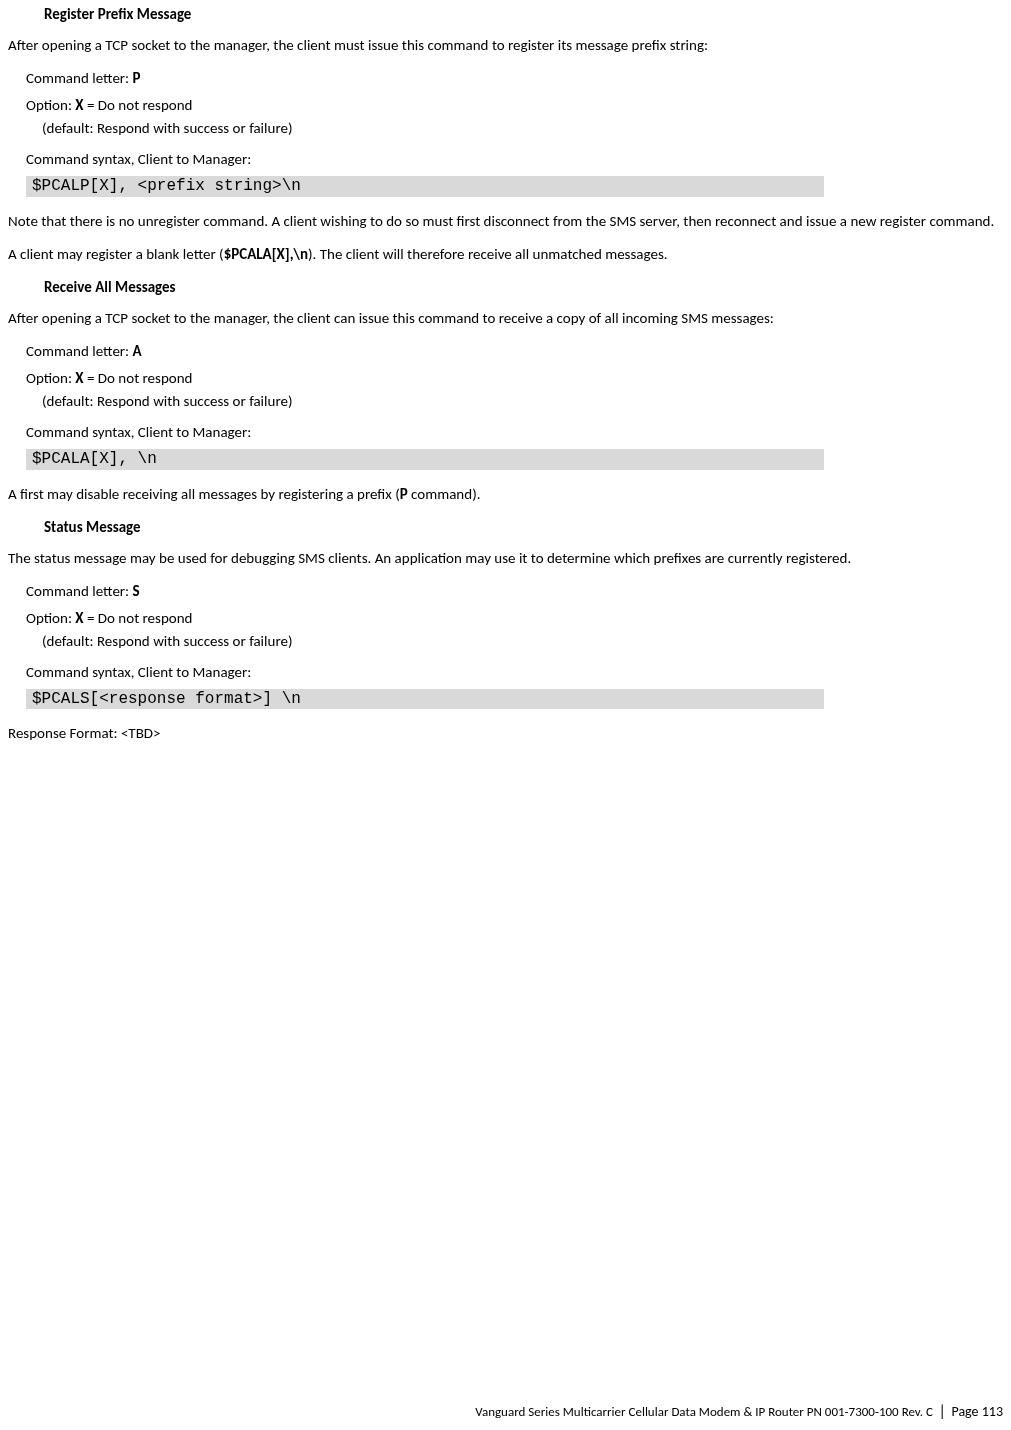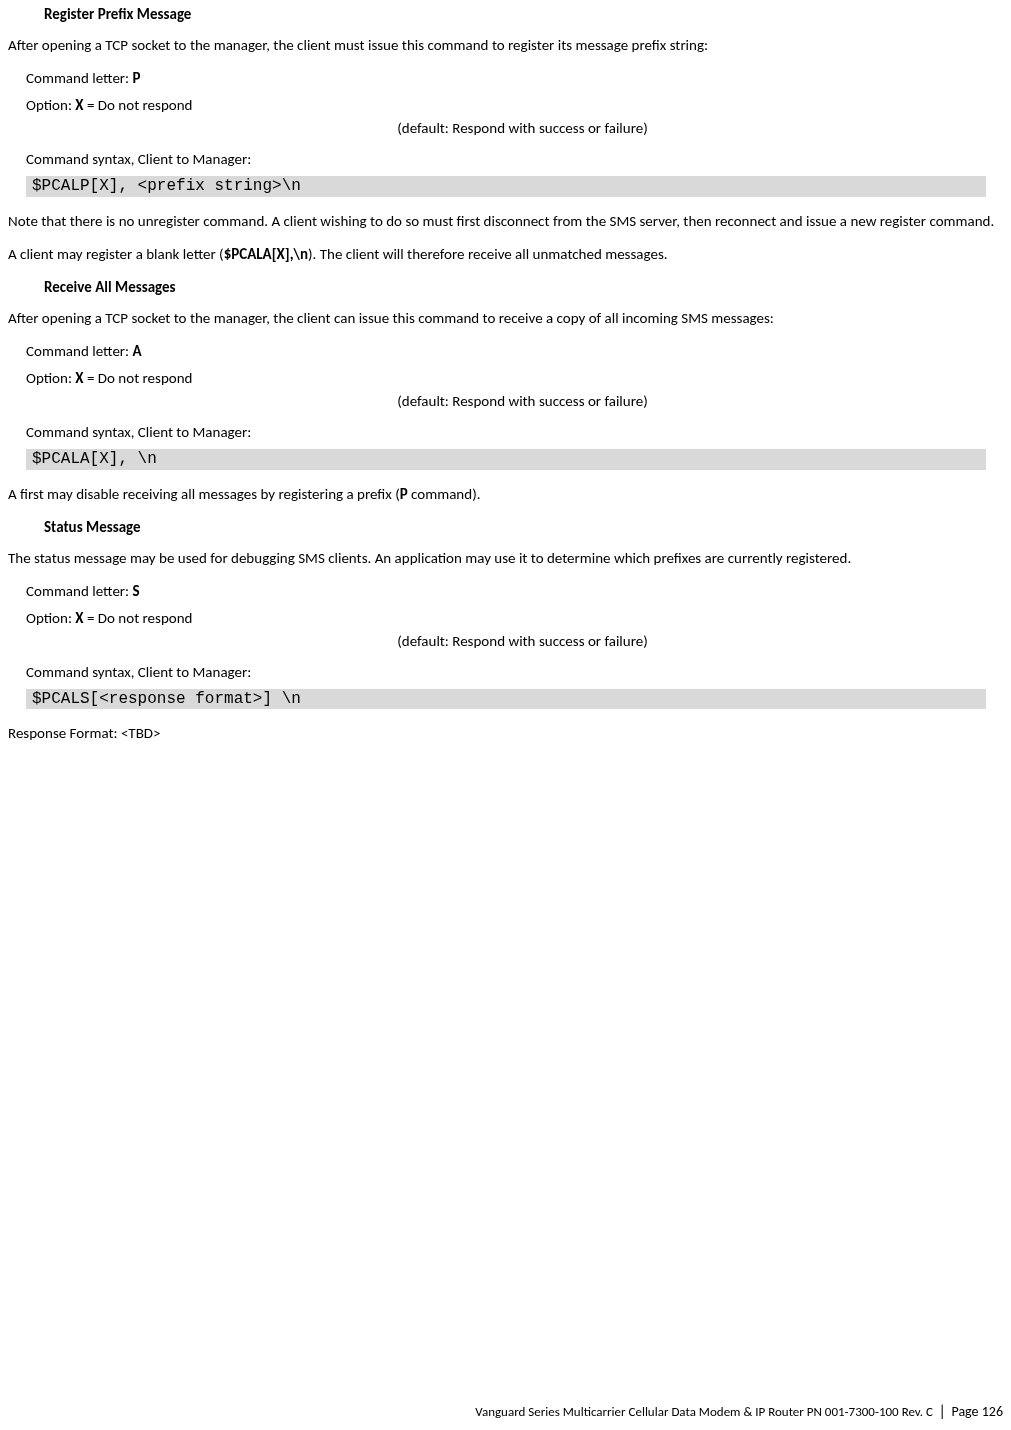--- a/index.html
+++ b/index.html
@@ -21,29 +21,28 @@
   .para {
     margin: 0 0 12px 0;
   }
   .indent {
     margin-left: 18px;
     margin-bottom: 6px;
   }
   .indent2 {
     margin-left: 34px;
     margin-bottom: 10px;
-    text-align: center;
   }
   .codeblock {
     font-family: "Courier New", monospace;
     font-size: 16px;
     background: #d9d9d9;
     margin: 4px 0 14px 18px;
     padding: 0 6px;
-    width: 960px;
+    width: 798px;
     box-sizing: border-box;
     white-space: pre;
     line-height: 1.3;
   }
   b { font-weight: bold; }
   .footer {
     position: fixed;
     bottom: 8px;
     right: 8px;
     font-size: 13px;
@@ -104,14 +103,14 @@
 <div class="indent" style="margin-bottom:2px;">
   <span>Option: </span><b>X</b><span> = Do not respond</span>
 </div>
 <div class="indent2">(default: Respond with success or failure)</div>
 <div class="indent">Command syntax, Client to Manager:</div>
 <div class="codeblock">$PCALS[&lt;response format&gt;] \n</div>
 
 <div class="para">Response Format: &lt;TBD&gt;</div>
 
 <div class="footer">
-  <span>Vanguard Series Multicarrier Cellular Data Modem &amp; IP Router PN 001-7300-100 Rev. C</span><span class="sep"> | </span><span class="pg">Page </span><span class="pg">126</span>
+  <span>Vanguard Series Multicarrier Cellular Data Modem &amp; IP Router PN 001-7300-100 Rev. C</span><span class="sep"> | </span><span class="pg">Page </span><span class="pg">113</span>
 </div>
 
 </body></html>

